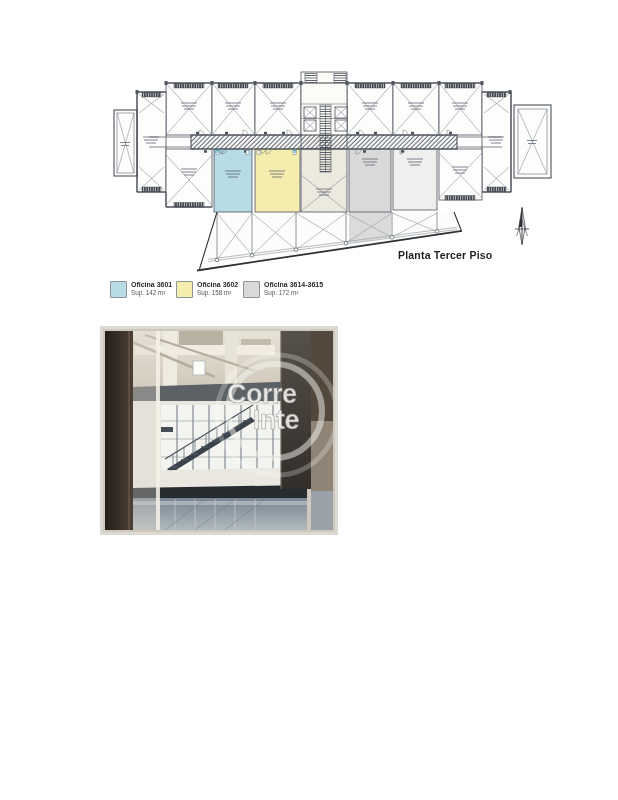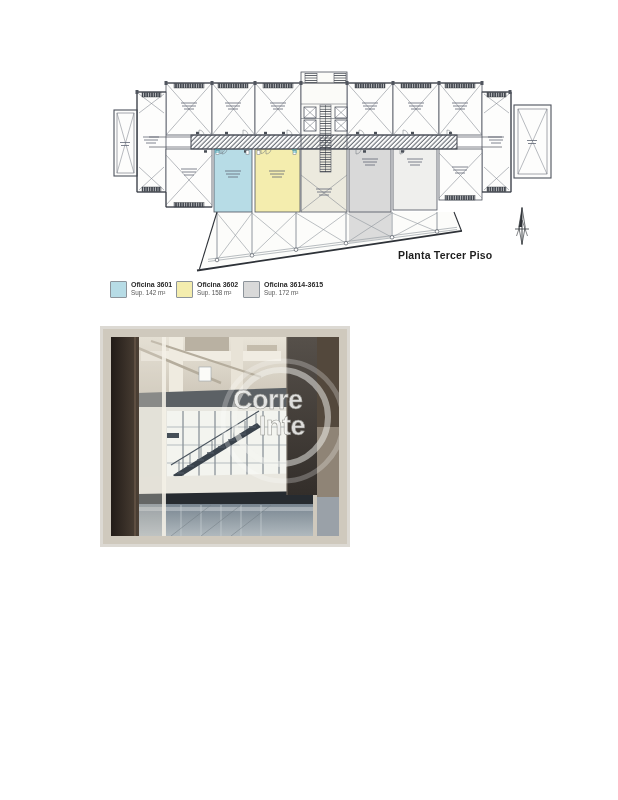--- a/index.html
+++ b/index.html
@@ -9,21 +9,21 @@
   .plan-svg{position:absolute;left:80px;top:60px;}
   .plan-title{position:absolute;left:374px;top:249px;font-size:10.5px;font-weight:bold;
               color:#1e1e1e;letter-spacing:.2px;white-space:nowrap;}
   .legend{position:absolute;left:0;top:0;width:618px;}
   .legend-item{position:absolute;top:281px;display:flex;gap:4px;align-items:flex-start;}
   .li-0{left:86px}.li-1{left:152px}.li-2{left:219px}
   .swatch{width:15px;height:15px;border:1px solid #8d949b;flex:0 0 auto;border-radius:1px;}
   .lg-text{display:flex;flex-direction:column;line-height:1;}
   .lg-name{font-size:7px;font-weight:bold;color:#2a2a2a;white-space:nowrap;}
   .lg-area{font-size:6.3px;color:#555;margin-top:2px;white-space:nowrap;}
-  .photo{position:absolute;left:76px;top:326px;margin:0;padding:8px;border:3px solid #dcd9d3;
+  .photo{position:absolute;left:76px;top:326px;margin:0;padding:2px;border:3px solid #dcd9d3;
          width:228px;height:199px;background:#cfc9bd;overflow:hidden;}
   svg{display:block}
   .ln{stroke:#4d525c;fill:none;stroke-width:.7}
 </style>
 </head>
 <body>
 
 <div class="page">
 
   <div class="plan-wrap">

